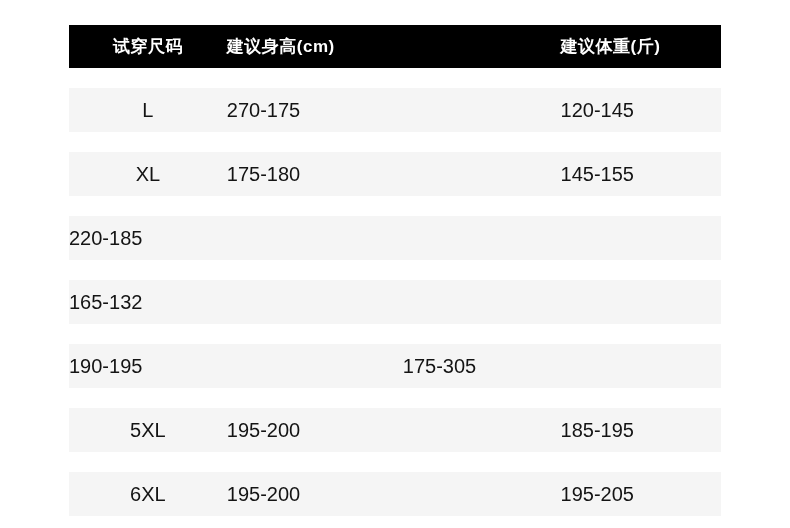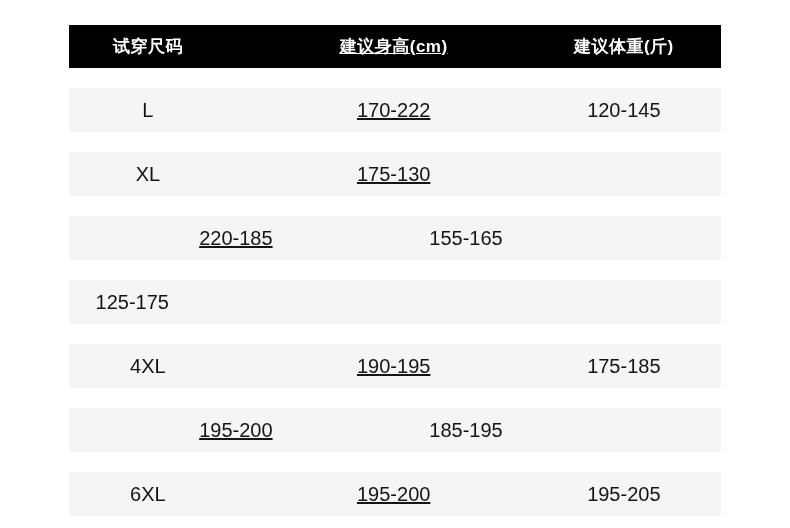--- a/index.html
+++ b/index.html
@@ -20,22 +20,22 @@
     left: 69px;
     top: 25px;
     width: 652px;
   }
   .trow {
     display: flex;
     align-items: center;
     width: 100%;
   }
   .trow .c1 { width: 24.2%; text-align: center; }
-  .trow .c2 { width: 51.2%; text-align: center; text-decoration: underline; }
-  .trow .c3 { width: 19.4%; text-align: center; }
+  .trow .c2 { width: 51.2%; text-align: left; }
+  .trow .c3 { width: 19.4%; text-align: left; }
   .header-row {
     height: 43px;
     background: #000000;
     color: #ffffff;
     font-size: 17px;
     font-weight: 600;
     letter-spacing: 0.5px;
   }
   .data-row {
     height: 44px;
@@ -53,45 +53,45 @@
   <div class="size-table">
 
     <div class="trow header-row">
       <div class="c1">试穿尺码</div>
       <div class="c2">建议身高(cm)</div>
       <div class="c3">建议体重(斤)</div>
     </div>
 
     <div class="trow data-row">
       <div class="c1">L</div>
-      <div class="c2">170-222</div>
+      <div class="c2">270-175</div>
       <div class="c3">120-145</div>
     </div>
 
     <div class="trow data-row">
       <div class="c1">XL</div>
-      <div class="c2">175-130</div>
+      <div class="c2">175-180</div>
+      <div class="c3">145-155</div>
     </div>
 
     <div class="trow data-row">
       <div class="c2">220-185</div>
-      <div class="c3">155-165</div>
     </div>
 
     <div class="trow data-row">
-      <div class="c3">125-175</div>
+      <div class="c3">165-132</div>
     </div>
 
     <div class="trow data-row">
-      <div class="c1">4XL</div>
       <div class="c2">190-195</div>
-      <div class="c3">175-185</div>
+      <div class="c3">175-305</div>
     </div>
 
     <div class="trow data-row">
+      <div class="c1">5XL</div>
       <div class="c2">195-200</div>
       <div class="c3">185-195</div>
     </div>
 
     <div class="trow data-row">
       <div class="c1">6XL</div>
       <div class="c2">195-200</div>
       <div class="c3">195-205</div>
     </div>
 

